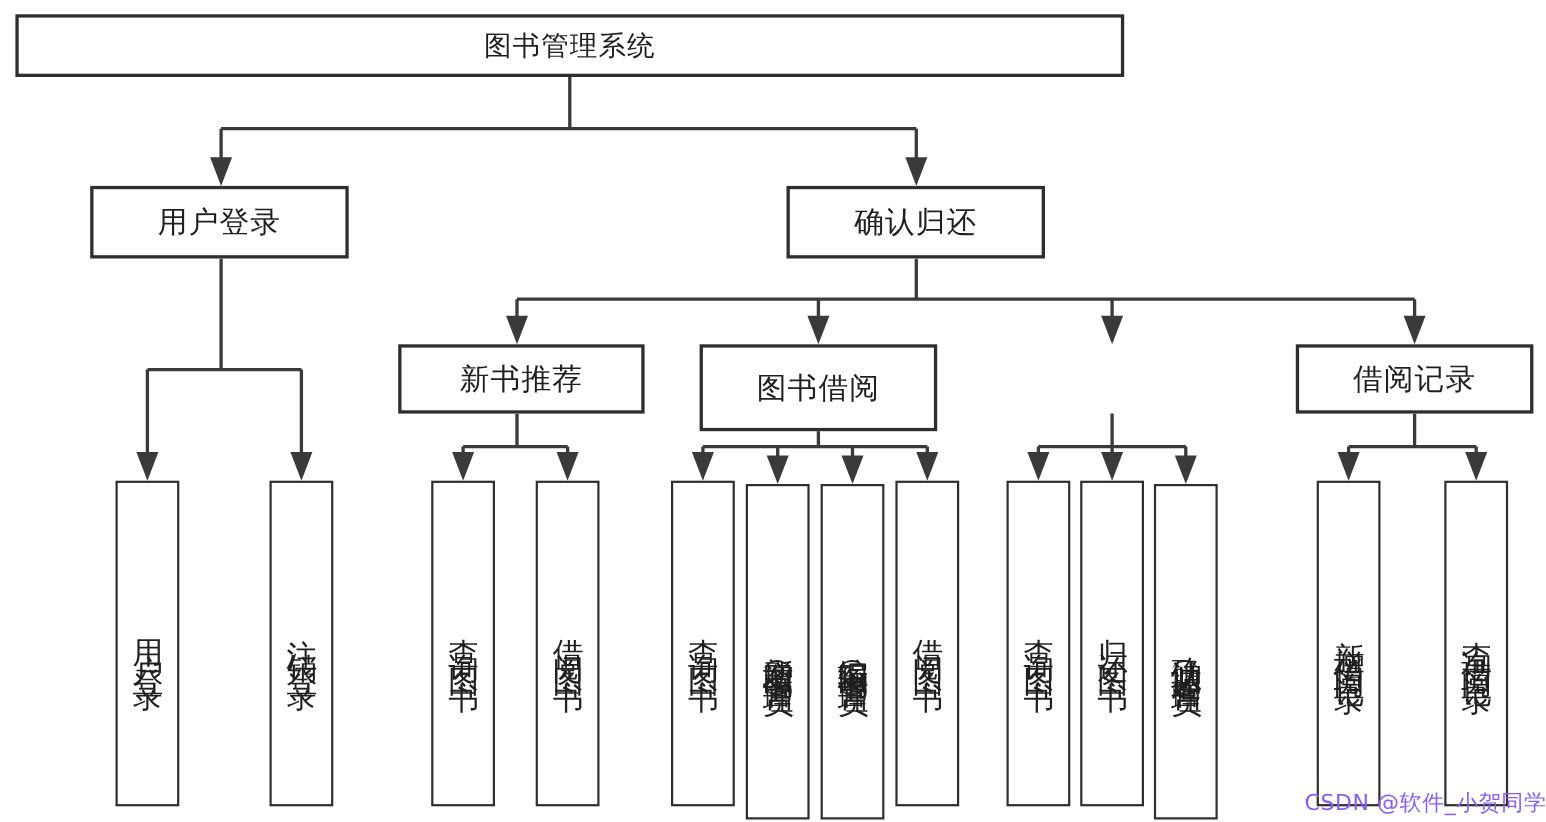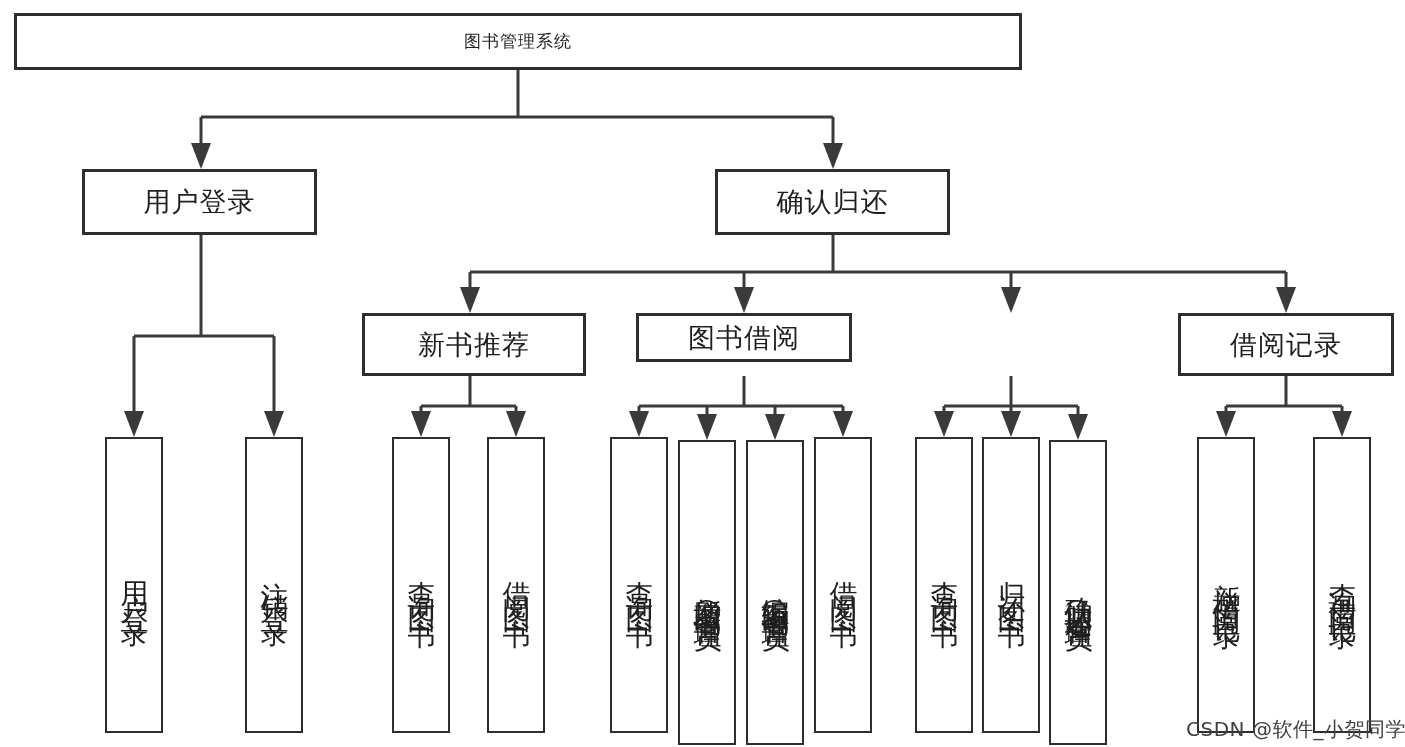--- a/index.html
+++ b/index.html
@@ -5,31 +5,31 @@
   html,body{margin:0;padding:0;background:#ffffff;}
   body{font-family:"DejaVu Sans","Liberation Sans",sans-serif;}
   #canvas{position:relative;width:1405px;height:747px;background:#ffffff;overflow:hidden;}
   #wires{position:absolute;left:0;top:0;z-index:1;}
   .node{
     position:absolute;z-index:2;background:#ffffff;color:#1f1f1f;
     display:flex;align-items:center;justify-content:center;
     box-sizing:border-box;
   }
   .h-node{border:3px solid #2e2e2e;font-size:27px;letter-spacing:1px;white-space:nowrap;}
-  .root-node{font-size:17px;}
+  .root-node{font-size:25px;}
   .v-node{
     border:2px solid #2e2e2e;font-size:28px;
     writing-mode:vertical-rl;text-orientation:mixed;
   }
   .v-ls-4{letter-spacing:13px;}
   .v-ls-6{letter-spacing:8px;}
   .v-ls-9{letter-spacing:4px;}
   #watermark{
     position:absolute;z-index:3;left:1186px;top:716px;width:212px;
-    color:#404040;font-size:20px;white-space:nowrap;letter-spacing:0.5px;
+    color:#8b5cf6;font-size:20px;white-space:nowrap;letter-spacing:0.5px;
   }
 </style>
 </head>
 <body>
 
 <div id="canvas">
 
   <svg id="wires" width="1405" height="747" viewBox="0 0 1405 747">
     <g stroke="#3a3a3a" stroke-width="3" fill="none">
       <path d="M518 70 V117 M201 117 H833 M201 117 V145 M833 117 V145"></path>
@@ -62,21 +62,21 @@
       <polygon points="1332,411 1352,411 1342,437"></polygon>
     </g>
   </svg>
 
   <div class="node h-node root-node" style="left:14px;top:13px;width:1008px;height:57px">图书管理系统</div>
 
   <div class="node h-node" style="left:82px;top:169px;width:235px;height:66px">用户登录</div>
   <div class="node h-node" style="left:715px;top:169px;width:235px;height:66px">确认归还</div>
 
   <div class="node h-node" style="left:362px;top:313px;width:224px;height:63px">新书推荐</div>
-  <div class="node h-node" style="left:636px;top:313px;width:216px;height:49px">图书借阅</div>
+  <div class="node h-node" style="left:636px;top:313px;width:216px;height:79px">图书借阅</div>
   <div class="node h-node" style="left:1178px;top:313px;width:216px;height:63px">借阅记录</div>
 
   <div class="node v-node v-ls-4" style="left:105px;top:437px;width:58px;height:296px">用户登录</div>
   <div class="node v-node v-ls-4" style="left:245px;top:437px;width:58px;height:296px">注销登录</div>
 
   <div class="node v-node v-ls-4" style="left:392px;top:437px;width:58px;height:296px">查询图书</div>
   <div class="node v-node v-ls-4" style="left:487px;top:437px;width:58px;height:296px">借阅图书</div>
 
   <div class="node v-node v-ls-4" style="left:610px;top:437px;width:58px;height:296px">查询图书</div>
   <div class="node v-node v-ls-9" style="left:678px;top:440px;width:58px;height:305px">新增图书（管理员）</div>

